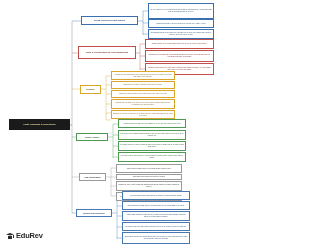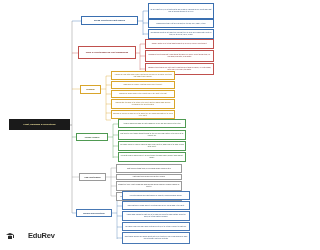--- a/index.html
+++ b/index.html
@@ -39,21 +39,21 @@
   }
   .branch{font-size:1.9px;font-weight:bold;background:#fff;}
 
   .c-blue  {border-color:#3a6fb0;color:#1d3f66;}
   .c-red   {border-color:#c0504d;color:#7a2a28;}
   .c-amber {border-color:#d9a52b;color:#7a5c0e;}
   .c-green {border-color:#4f9a52;color:#275229;}
   .c-grey  {border-color:#9a9a9a;color:#333;}
   .c-blue2 {border-color:#4878b4;color:#1d3f66;}
 
-  .logo{position:absolute;left:6px;top:231px;display:flex;align-items:center;gap:14px;}
+  .logo{position:absolute;left:6px;top:231px;display:flex;align-items:center;gap:2px;}
   .logo-mark{width:8px;height:8px;position:relative;}
   .logo-mark .cap{position:absolute;left:0;top:1.5px;width:8px;height:2.6px;background:#2b2b2b;clip-path:polygon(0 55%,50% 0,100% 55%,50% 100%);}
   .logo-mark .base{position:absolute;left:1.6px;top:4px;width:4.8px;height:3.4px;background:#2b2b2b;}
   .logo-mark .tassel{position:absolute;left:7px;top:3px;width:0.7px;height:3.6px;background:#2b2b2b;}
   .logo-text{font-size:7.5px;font-weight:bold;color:#2b2b2b;letter-spacing:-0.2px;}
 </style>
 </head>
 <body>
 
 <div id="map">

